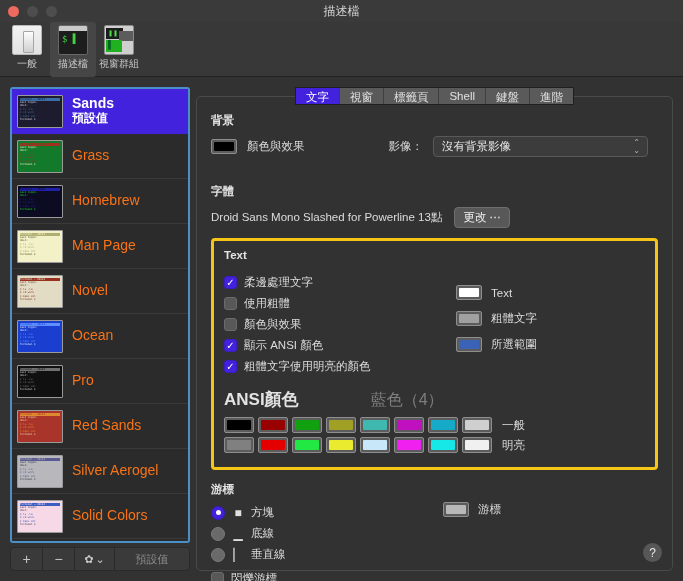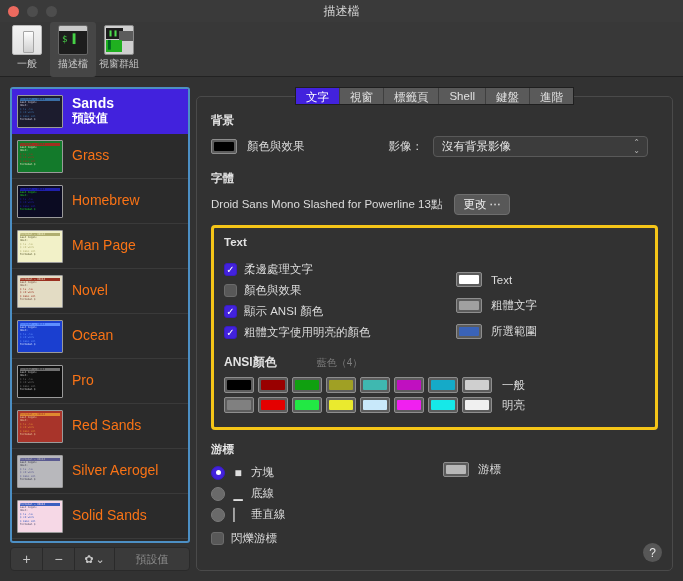--- a/index.html
+++ b/index.html
@@ -179,22 +179,22 @@
     width:13px; height:13px; border-radius:3px; flex:none;
     background:#585858; border:1px solid #6b6b6b;
     display:flex; align-items:center; justify-content:center;
   }
   .cb.on { background:#4222dd; border-color:#3a1cc0; }
   .cb.on::after { content:"✓"; color:#fff; font-size:10px; line-height:1; font-weight:bold; }
 
   .swrow { display:flex; align-items:center; gap:9px; }
 
   .ansi-head { display:flex; align-items:baseline; margin-top:14px; }
-  .ansi-head .t { font-size:12px; font-weight:bold; color:#e3e3e3;text-align:right; }
-  .ansi-head .v { margin-left:40px; font-size:10px; color:#7e7e7e; }
+  .ansi-head .t { font-size:17px; font-weight:bold; color:#e3e3e3;text-align:right; }
+  .ansi-head .v { margin-left:72px; font-size:16px; color:#7e7e7e; }
 
   .ansi-grid { margin-top:6px; }
   .ansi-line { display:flex; align-items:center; gap:4px; margin-bottom:4px; }
   .ansi-sw {
     width:30px; height:16px; border:1px solid #8e8e8e; border-radius:2px;
     background:#5c5c5c; padding:2px;
   }
   .ansi-sw i { display:block; width:100%; height:100%; border-radius:1px; }
   .ansi-name { font-size:11.5px; color:#dcdcdc; margin-left:6px; }
 
@@ -385,21 +385,21 @@
           <div class="thumb" style="background: rgb(246, 216, 230); color: rgb(64, 64, 96);">
             <span class="ln" style="background: rgb(58, 95, 192); color: rgb(246, 216, 230);">Terminal — 80x24</span>
             <span class="ln">Last login:</span>
             <span class="ln">Host:</span>
             <span class="ln" style="color: rgb(58, 95, 192);">$ ls -la</span>
             <span class="ln" style="color: rgb(58, 95, 192);">$ cd work</span>
             <span class="ln" style="color: rgb(58, 95, 192);">$ make all</span>
             <span class="ln">Terminal $</span>
           </div>
           <div class="pname">
-            <span class="n1">Solid Sands</span>
+            <span class="n1">Solid Colors</span>
           </div>
         </div>
       </div>
 
     <div class="side-toolbar">
       <div class="stbtn">+</div>
       <div class="stbtn">−</div>
       <div class="stbtn gear">
         <span>✿</span>
         <span>⌄</span>
@@ -429,34 +429,38 @@
           <i id="bg-color" style="background: rgb(0, 0, 0);"></i>
         </div>
         <div class="lbl">顏色與效果</div>
         <div class="lbl" style="margin-left:74px;">影像：</div>
         <div class="select">
           <span>沒有背景影像</span>
           <span class="chev">⌃<br>⌄</span>
         </div>
       </div>
 
-      <div class="sec-title" style="margin-top:14px;">字體</div>
+      <div class="sec-title" style="margin-top:27px;">字體</div>
       <div class="row" style="gap:12px;">
         <div class="lbl">Droid Sans Mono Slashed for Powerline 13點</div>
         <div class="btn">更改 ⋯</div>
       </div>
 
       <div class="textgroup">
         <div class="sec-title">Text</div>
 
         <div class="tg-inner">
           <div class="tg-left" id="text-checkboxes">
               <div class="cbrow">
                 <div class="cb on"></div>
                 <div class="lbl">柔邊處理文字</div>
+              </div>
+              <div class="cbrow">
+                <div class="cb"></div>
+                <div class="lbl">使用粗體</div>
               </div>
               <div class="cbrow">
                 <div class="cb"></div>
                 <div class="lbl">顏色與效果</div>
               </div>
               <div class="cbrow">
                 <div class="cb on"></div>
                 <div class="lbl">顯示 ANSI 顏色</div>
               </div>
               <div class="cbrow">

